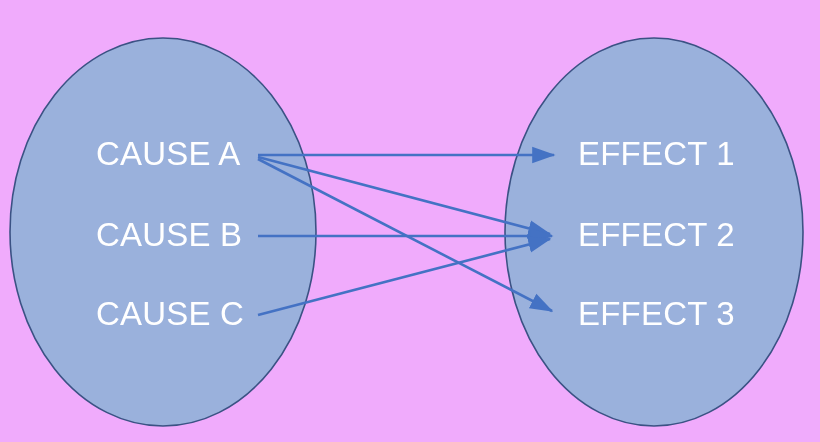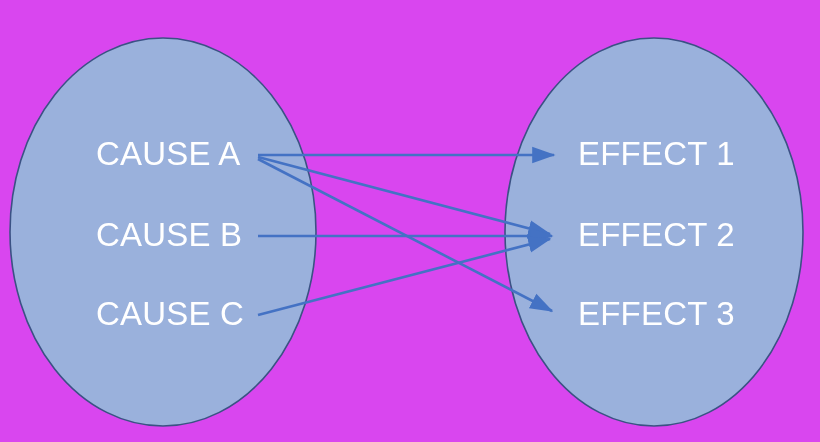--- a/index.html
+++ b/index.html
@@ -10,21 +10,21 @@
     width: 820px;
     height: 442px;
     background: #f5f5f5;
     font-family: "Liberation Sans", sans-serif;
     overflow: hidden;
   }
   #diagram-root {
     position: relative;
     width: 820px;
     height: 442px;
-    background: #d946ef;
+    background: #f0abfc;
   }
   #diagram-svg {
     position: absolute;
     top: 0;
     left: 0;
     width: 820px;
     height: 442px;
     display: block;
   }
   .group-ellipse {

